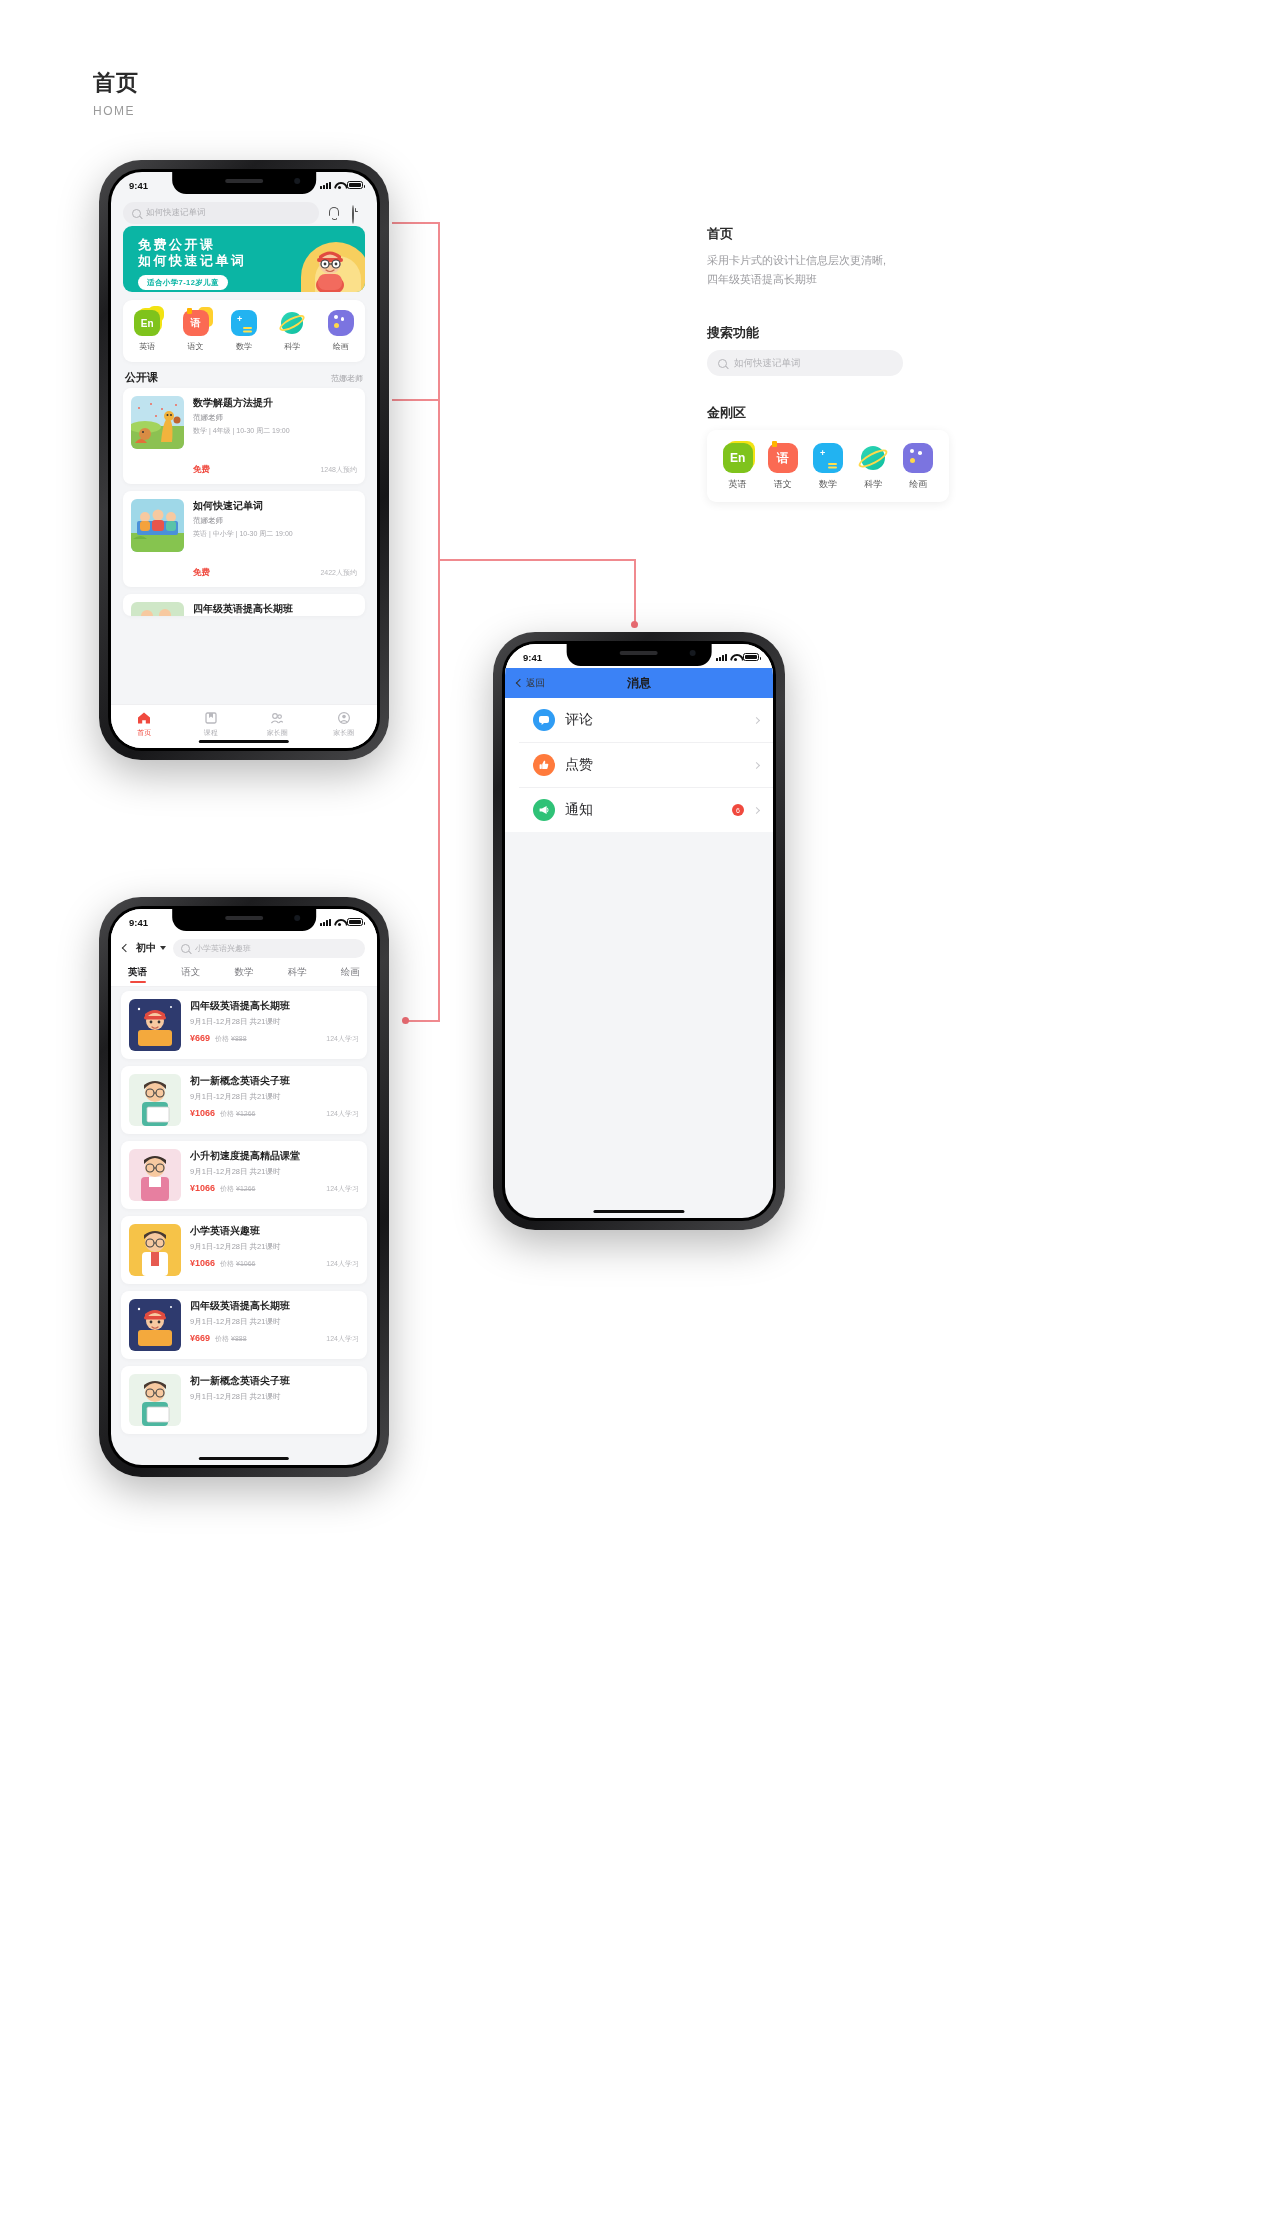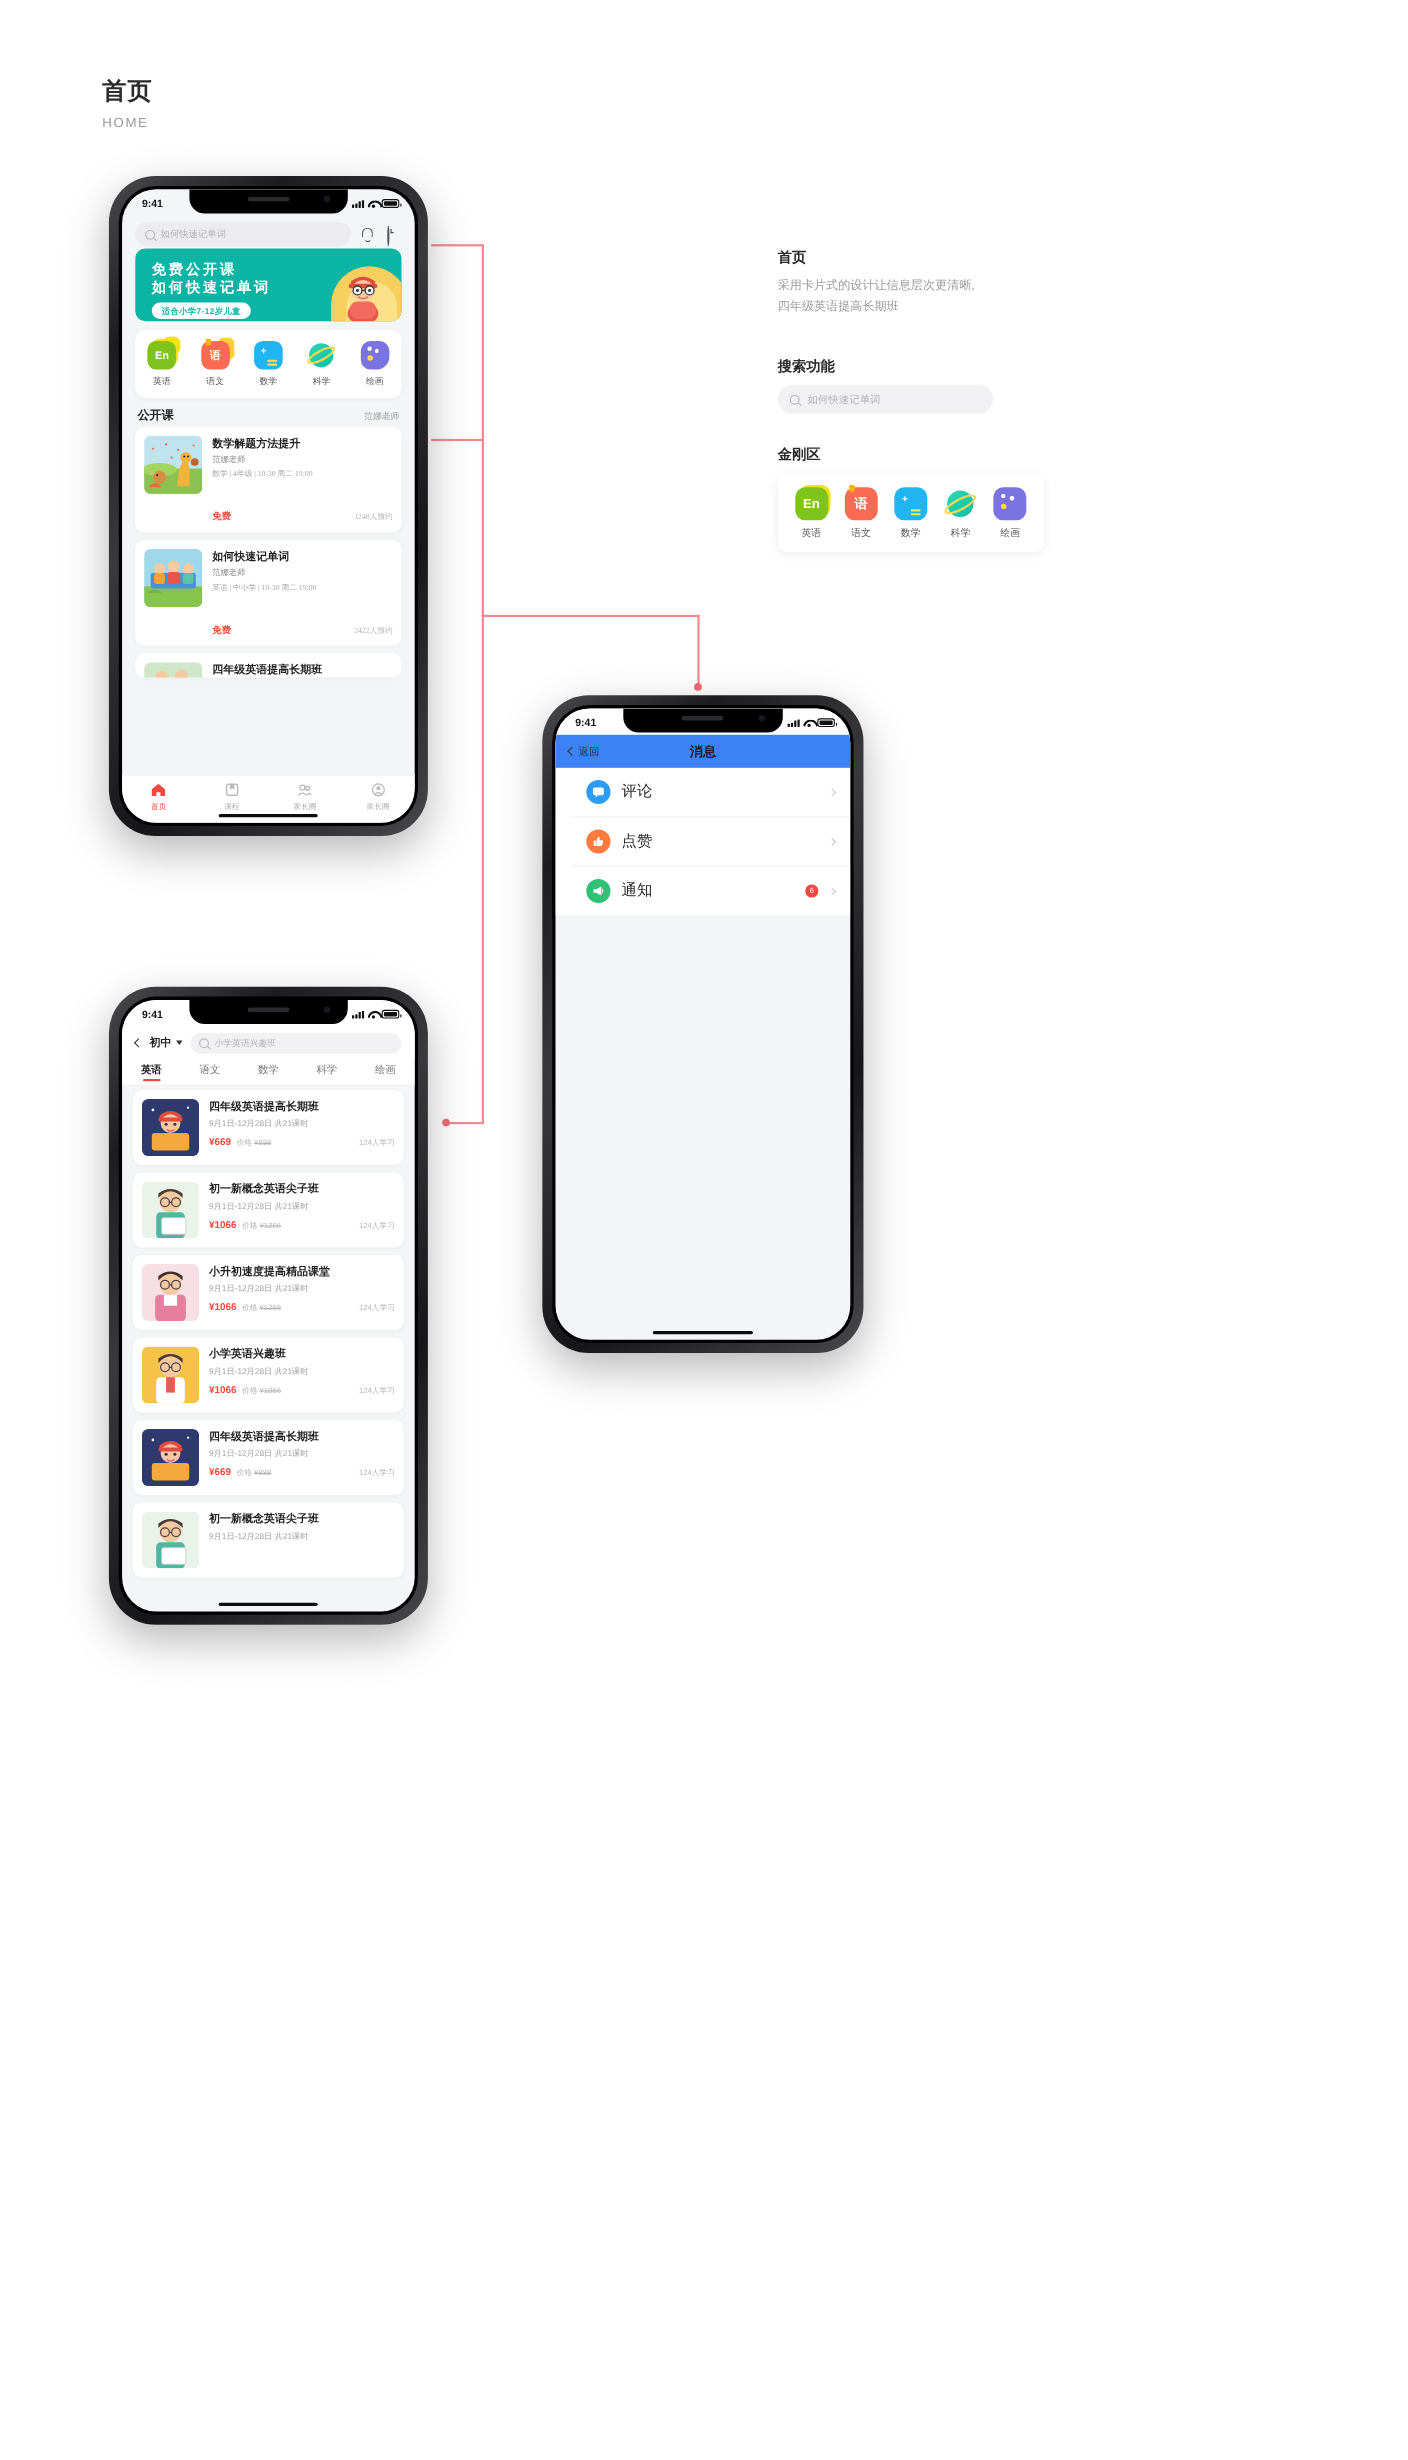--- a/index.html
+++ b/index.html
@@ -146,21 +146,21 @@
   .ic-hh .d2{position:absolute;left:13px;top:7px;width:3.5px;height:3.5px;border-radius:50%;background:#fff;}
   .ic-hh .d3{position:absolute;left:6px;top:13px;width:5px;height:5px;border-radius:50%;background:#ffd94a;}
 
   .sechead {
     position:absolute; top:198px; left:14px; right:14px; z-index:4;
     display:flex; align-items:baseline; justify-content:space-between;
   }
   .sechead .t { font-size:11px; font-weight:700; color:#222; }
   .sechead .m { font-size:8px; color:#a4a4a8; }
 
-  .courselist{ position:absolute; top:216px; left:12px; right:12px; bottom:44px; z-index:3;font-family:Liberation Serif, serif; }
+  .courselist{ position:absolute; top:216px; left:12px; right:12px; bottom:44px; z-index:3; }
   .ccard{
     background:#fff; border-radius:8px; padding:8px; display:flex; gap:9px;
     margin-bottom:7px; box-shadow:0 1px 4px rgba(0,0,0,.035);
   }
   .cthumb{ width:53px;height:53px;border-radius:6px;flex:none;overflow:hidden;position:relative;}
   .cbody{ flex:1; min-width:0; position:relative; }
   .ctitle{ font-size:10px;font-weight:700;color:#1f1f1f;margin-bottom:3px; white-space:nowrap;overflow:hidden;text-overflow:ellipsis;}
   .cteacher{ font-size:7.5px;color:#8d8d92;margin-bottom:3px;}
   .cmeta{ font-size:7px;color:#a8a8ad;margin-bottom:4px;}
   .crow{ display:flex;align-items:baseline;justify-content:space-between;}

